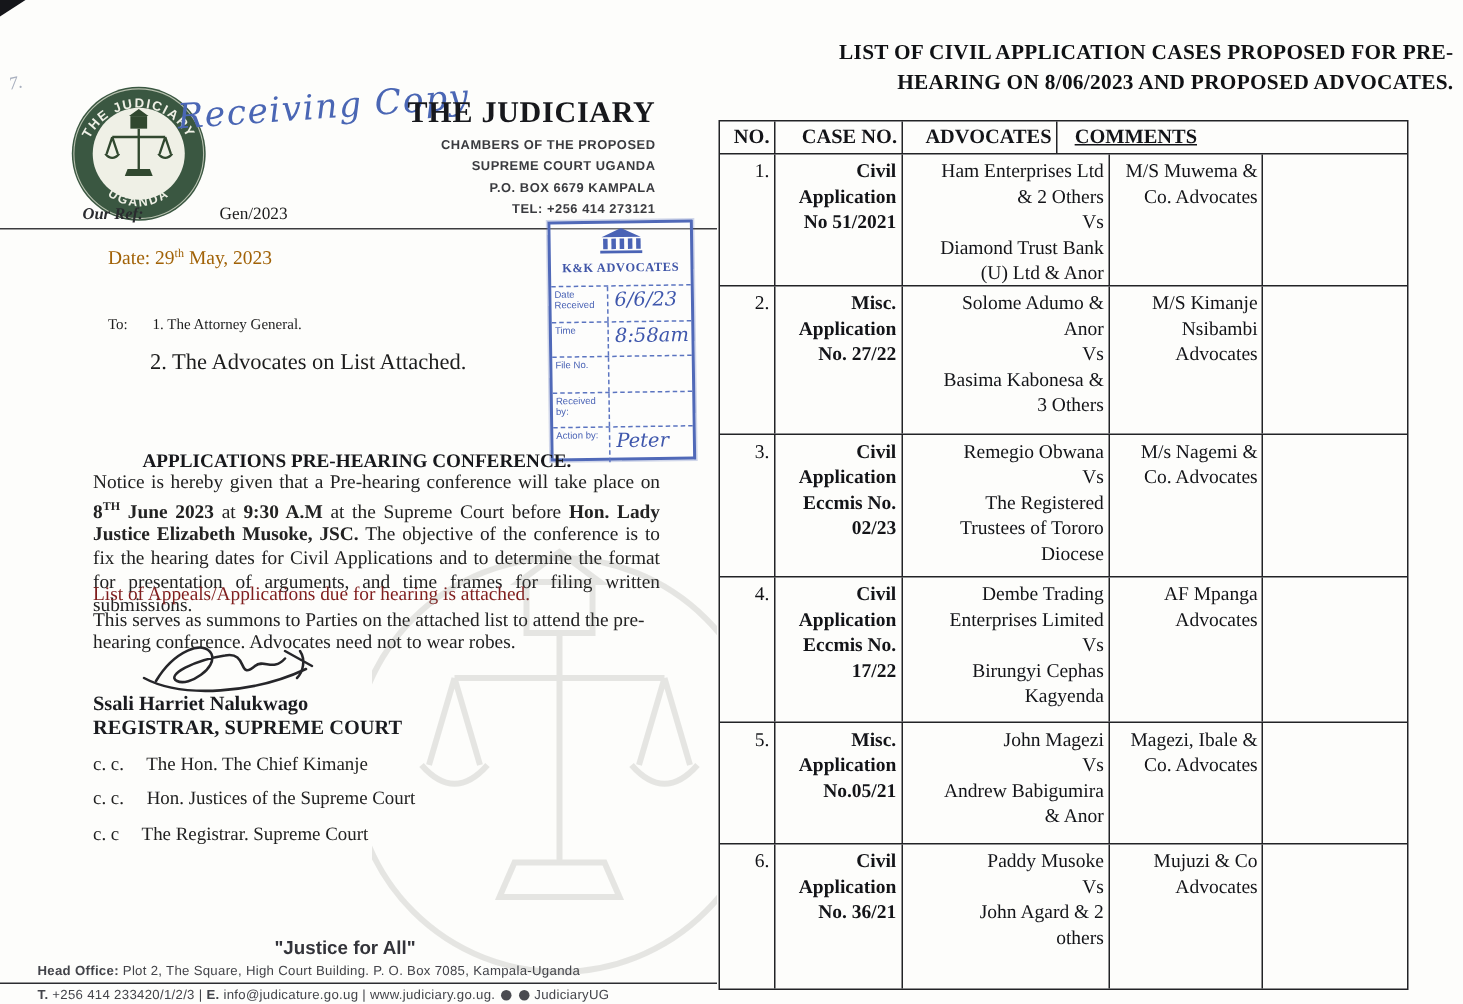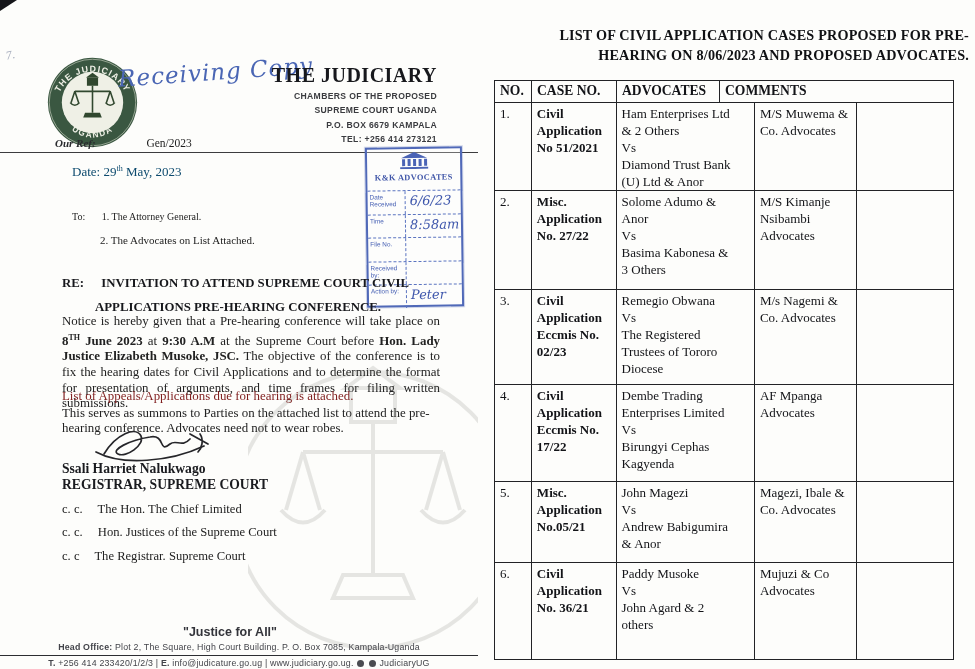--- a/index.html
+++ b/index.html
@@ -24,39 +24,39 @@
   #hdr-block { left:250px; top:64px; width:187px; text-align:right; }
   #hdr-title { font-size:20px; font-weight:bold; letter-spacing:.5px; color:#17181c; }
   .hdr-line  { font-family:"Liberation Sans", sans-serif; font-weight:bold;
                font-size:8.6px; color:#3a3b3f; letter-spacing:.35px; margin-top:4.2px; }
 
   #ref-row { left:55px; top:137px; width:380px; font-size:11px; }
   #ref-label { font-style:italic; font-weight:bold; font-size:11px; color:#2a2b2f; }
   #ref-value { margin-left:48px; font-size:11.5px; }
   #ref-rule { left:0px; top:152px; width:478px; height:0; border-top:1.6px solid #3c3c3e; }
 
-  #date-line { left:72px; top:164px; font-size:13px; color:#0c4a6e; }
+  #date-line { left:72px; top:164px; font-size:13px; color:#a16207; }
 
   
   #stamp { left:366px; top:147px; width:97px; height:160px;
            border:2px solid #5069b8; transform:rotate(-0.8deg);
            color:#4a63b5; background:rgba(255,255,255,.25);
            box-shadow:0 0 0 1px rgba(80,105,184,.25); }
   #stamp-head { height:41px; text-align:center; padding-top:3px; }
   #stamp-firm { font-size:8.3px; font-weight:bold; letter-spacing:.4px; color:#4056a8;
                 font-family:"Liberation Serif", serif; }
   .stamp-row { display:flex; border-top:1.6px dashed #5b74c0; height:23.6px; }
   .stamp-label { width:37px; font-family:"Liberation Sans", sans-serif;
                  font-size:6.4px; padding:2px 1px 0 2px; line-height:7px; color:#4a63b5; }
   .stamp-value { flex:1; border-left:1.6px dashed #5b74c0;
                  font-family:"DejaVu Serif", serif; font-style:italic;
                  font-size:13px; color:#3f57ac; padding:2px 0 0 4px; }
 
   #to-row   { left:72px; top:211px; font-size:10px; }
-  #to-line2 { left:100px; top:234px; font-size:11px; }
+  #to-line2 { left:100px; top:234px; font-size:15px; }
   #to-label { margin-right:14px; }
 
   #re-row  { left:62px; top:276px; font-size:12.8px; font-weight:bold; color:#17181c; }
   #re-label { margin-right:14px; }
   #re-line2 { left:95px; top:300px; font-size:12.8px; font-weight:bold; color:#17181c; }
 
   #body-para { left:62px; top:314px; width:378px; font-size:12.9px; line-height:15.6px;
                text-align:justify; color:#222; }
   #para2 { left:62px; top:389px; width:378px; font-size:12.9px; color:#7f1d1d; }
   #para3 { left:62px; top:406px; width:378px; font-size:12.9px; line-height:15.4px; color:#222; }
@@ -65,48 +65,48 @@
   #signer-name  { left:62px; top:461px; font-size:13.6px; font-weight:bold; color:#1a1b1f; }
   #signer-title { left:62px; top:477px; font-size:13.6px; font-weight:bold; color:#1a1b1f; }
 
   .cc-line { left:62px; font-size:12.6px; color:#222; }
   .cc-label { font-weight:normal; margin-right:12px; }
 
   #watermark { left:248px; top:360px; width:250px; height:300px; opacity:.16; }
 
   #motto { left:120px; top:625px; width:220px; text-align:center; font-weight:bold;
            font-size:12.5px; color:#33343a; font-family:"Liberation Sans", sans-serif; }
-  .foot-line { width:478px; text-align:center; font-family:"Liberation Sans", sans-serif;
-               font-size:8.8px; color:#43444a; letter-spacing:.2px; }
+  .foot-line { width:478px; font-family:"Liberation Sans", sans-serif;
+               font-size:8.8px; color:#43444a; letter-spacing:.2px;padding-left:25px; }
   #foot1 { left:0; top:642px; }
   #foot-rule { left:0; top:655px; width:478px; height:0; border-top:1.8px solid #2c2d31; }
   #foot2 { left:0; top:658px; }
   .dot-icon { display:inline-block; width:7px; height:7px; border-radius:50%;
               background:#4a4b50; vertical-align:-1px; margin:0 1px; }
 
   .rb  { font-weight:bold; }
   .rsup{ vertical-align:super; font-size:.62em; }
 
   
   #listpage { left:478px; top:0; width:497px; height:669px; background:#fdfdfb; }
   #list-title { left:5px; top:26px; width:486px; font-weight:bold; font-size:14.2px;
                 line-height:19.5px; color:#101114; letter-spacing:.2px;text-align:right; }
-  #casetable { left:16px; top:80px; width:460px; border:1.6px solid #222326;
-               display:flex; flex-direction:column; background:transparent; }
+  #casetable { left:1px; top:80px; width:460px; border:1.6px solid #222326;
+               display:flex; flex-direction:column; background:transparent;text-align:right; }
   .trow { display:flex; border-bottom:1.6px solid #222326; }
   .trow:last-child { border-bottom:none; }
   .c { border-right:1.6px solid #222326; padding:2px 3px 0 5px;
        font-size:13px; line-height:17px; white-space:pre-line; color:#131418;
        overflow:hidden; }
   .c:last-child { border-right:none; }
   .c.w-no  { width:37px; }
   .c.w-case{ width:85px; font-weight:bold; }
   .c.w-part{ width:139px; }
   .c.w-adv { width:103px; }
-  .c.w-com { width:96px; }
+  .c.w-com { width:96px;text-decoration:underline; }
   .thead .c { font-weight:bold; font-size:13.6px; white-space:nowrap; padding-top:1px; }
   .thead { height:22px; }
 </style>
 </head>
 <body>
 
 <div id="canvas">
 
   <div id="letter" class="abs">
 
@@ -190,43 +190,39 @@
         <div class="stamp-value">Peter</div>
       </div>
     </div>
 
     <div id="to-row" class="abs">
       <span id="to-label">To:</span>
       <span>1. The Attorney General.</span>
     </div>
     <div id="to-line2" class="abs">2. The Advocates on List Attached.</div>
 
-    <div id="re-row" class="abs">
-      <span id="re-label">RE:</span>
-      <span>INVITATION TO ATTEND SUPREME COURT CIVIL</span>
-    </div>
     <div id="re-line2" class="abs">APPLICATIONS PRE-HEARING CONFERENCE.</div>
 
     <div id="body-para" class="abs"><span>Notice is hereby given that a Pre-hearing conference will take place on </span><span class="rb">8</span><span class="rb rsup">TH</span><span class="rb"> June 2023</span><span> at </span><span class="rb">9:30 A.M</span><span> at the Supreme Court before </span><span class="rb">Hon. Lady Justice Elizabeth Musoke, JSC.</span><span> The objective of the conference is to fix the hearing dates for Civil Applications and to determine the format for presentation of arguments, and time frames for filing written submissions.</span></div>
     <div id="para2" class="abs">List of Appeals/Applications due for hearing is attached.</div>
     <div id="para3" class="abs">This serves as summons to Parties on the attached list to attend the pre-hearing conference. Advocates need not to wear robes.</div>
 
     <svg id="signature" class="abs" viewBox="0 0 140 44">
       <g stroke="#26262a" stroke-width="1.7" fill="none" stroke-linecap="round">
         <path d="M12,30 C24,10 44,2 49,12 C53,21 34,34 26,30 C18,26 38,16 58,13 C74,10 66,30 78,20 C84,15 90,24 98,15"></path>
         <path d="M4,28 C30,42 78,38 112,22"></path>
         <path d="M98,10 L116,20 M108,10 C112,16 110,24 106,28"></path>
       </g>
     </svg>
     <div id="signer-name" class="abs">Ssali Harriet Nalukwago</div>
     <div id="signer-title" class="abs">REGISTRAR, SUPREME COURT</div>
 
     <div class="cc-line abs" style="top:502px">
       <span class="cc-label">c. c.</span>
-      <span>The Hon. The Chief Limited</span>
+      <span>The Hon. The Chief Kimanje</span>
     </div>
     <div class="cc-line abs" style="top:525px">
       <span class="cc-label">c. c.</span>
       <span>Hon. Justices of the Supreme Court</span>
     </div>
     <div class="cc-line abs" style="top:549px">
       <span class="cc-label">c. c</span>
       <span>The Registrar. Supreme Court</span>
     </div>
 

